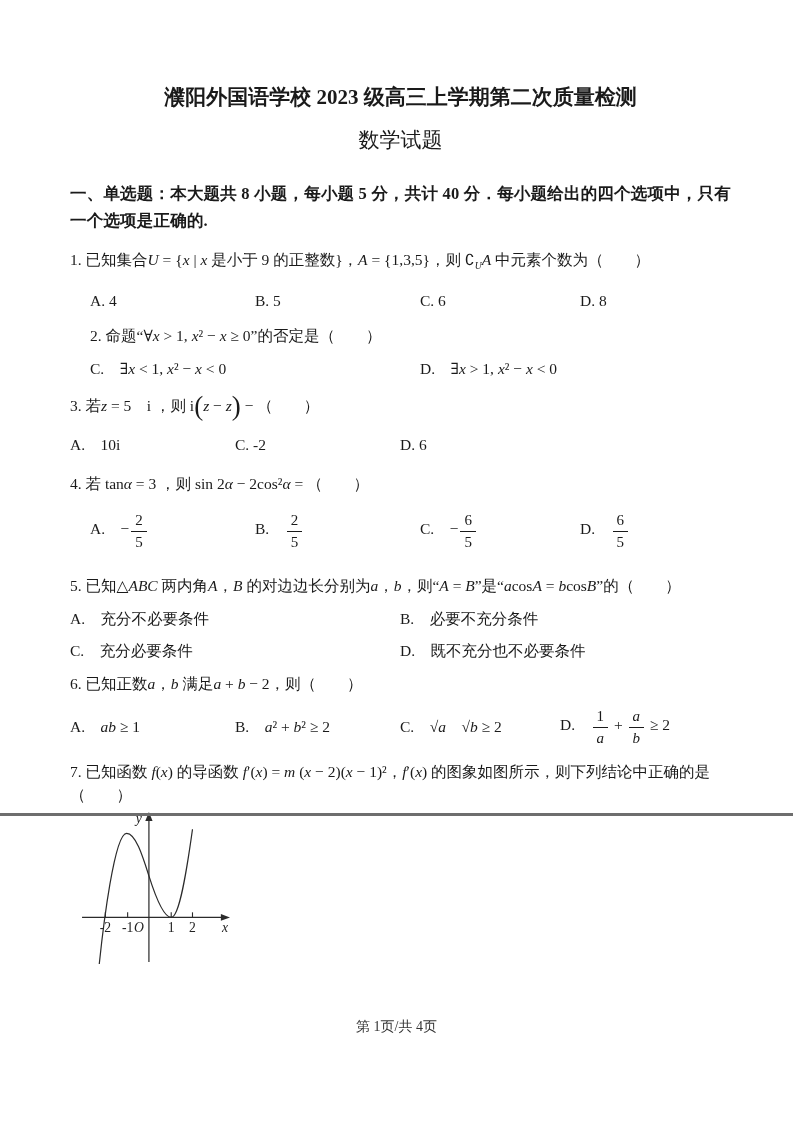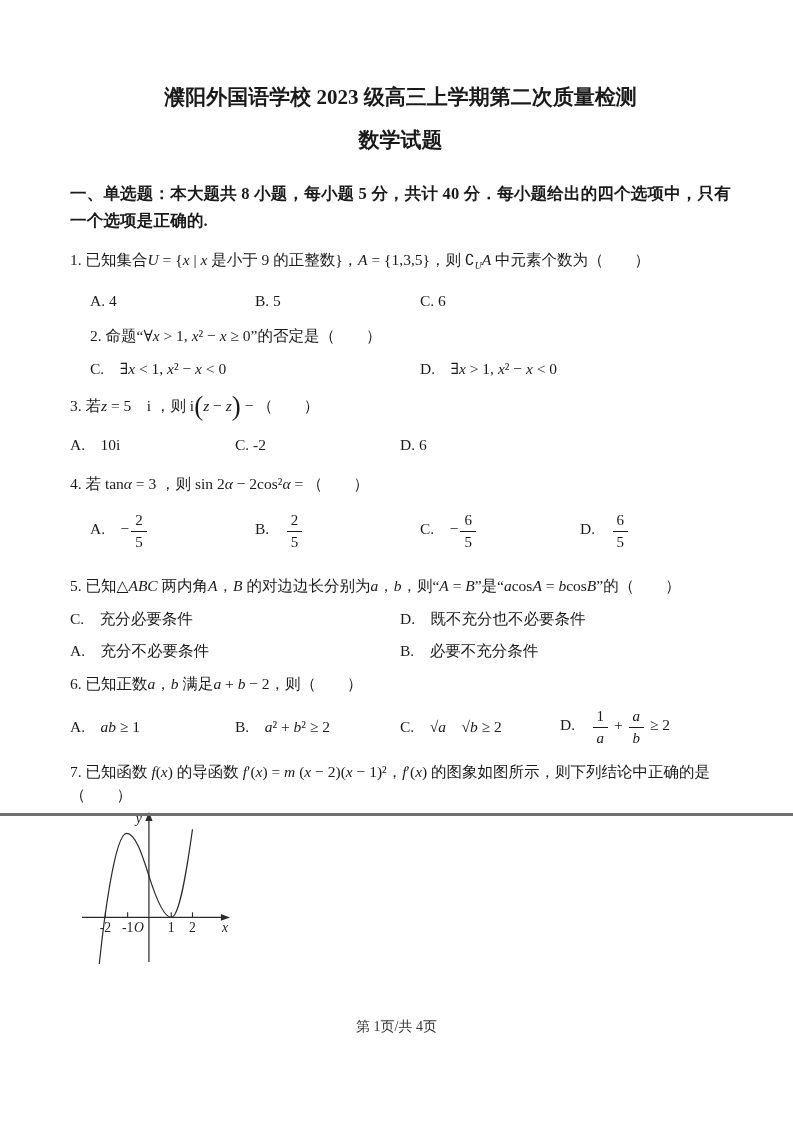--- a/index.html
+++ b/index.html
@@ -15,21 +15,21 @@
     width: 793px; height: 818px;
     padding: 84px 62px 0 70px;
     position: relative;
   }
   .title {
     font-size: 21px; font-weight: bold;
     text-align: center; line-height: 26px;
     margin: 0 0 17px 0;
   }
   .subtitle {
-    font-size: 21px; font-weight: bold;
+    font-size: 21px; font-weight: normal;
     text-align: center; line-height: 26px;
     margin: 0 0 27px 0;
   }
   .section {
     font-size: 16.5px; font-weight: bold;
     line-height: 27px; margin: 0;
     letter-spacing: 0.2px;
   }
   .stem {
     font-size: 15.5px; line-height: 24px;
@@ -94,20 +94,21 @@
   <div class="subtitle">数学试题</div>
 
   <p class="section">一、单选题：本大题共 8 小题，每小题 5 分，共计 40 分．每小题给出的四个选项中，只有一个选项是正确的.</p>
 
   <div class="q mt14">
     <p class="stem">1. 已知集合<i>U</i> = {<i>x</i> | <i>x</i> 是小于 9 的正整数}，<i>A</i> = {1,3,5}，则 ∁<sub><i>U</i></sub><i>A</i> 中元素个数为（　　）</p>
     <div class="row4 mt12">
       <span class="opt">A. 4</span>
       <span class="opt">B. 5</span>
       <span class="opt">C. 6</span>
+      <span class="opt">D. 8</span>
     </div>
   </div>
 
   <div class="q mt12">
     <p class="stem">2. 命题“∀<i>x</i> &gt; 1, <i>x</i>² − <i>x</i> ≥ 0”的否定是（　　）</p>
     <div class="row2 mt10">
       <span class="opt">C.　∃<i>x</i> &lt; 1, <i>x</i>² − <i>x</i> &lt; 0</span>
       <span class="opt">D.　∃<i>x</i> &gt; 1, <i>x</i>² − <i>x</i> &lt; 0</span>
     </div>
   </div>
@@ -127,26 +128,26 @@
       <span class="opt">A.　−<span class="fr"><span class="n">2</span><span class="d">5</span></span></span>
       <span class="opt">B.　<span class="fr"><span class="n">2</span><span class="d">5</span></span></span>
       <span class="opt">C.　−<span class="fr"><span class="n">6</span><span class="d">5</span></span></span>
       <span class="opt">D.　<span class="fr"><span class="n">6</span><span class="d">5</span></span></span>
     </div>
   </div>
 
   <div class="q mt20">
     <p class="stem">5. 已知△<i>ABC</i> 两内角<i>A</i>，<i>B</i> 的对边边长分别为<i>a</i>，<i>b</i>，则“<i>A</i> = <i>B</i>”是“<i>a</i>cos<i>A</i> = <i>b</i>cos<i>B</i>”的（　　）</p>
     <div class="row2 mt10">
+      <span class="opt">A.　充分不必要条件</span>
+      <span class="opt">B.　必要不充分条件</span>
+    </div>
+    <div class="row2 mt10">
       <span class="opt">C.　充分必要条件</span>
       <span class="opt">D.　既不充分也不必要条件</span>
-    </div>
-    <div class="row2 mt10">
-      <span class="opt">A.　充分不必要条件</span>
-      <span class="opt">B.　必要不充分条件</span>
     </div>
   </div>
 
   <div class="q mt10">
     <p class="stem">6. 已知正数<i>a</i>，<i>b</i> 满足<i>a</i> + <i>b</i> − 2，则（　　）</p>
     <div class="row4 mt8" style="height:46px;">
       <span class="opt">A.　<i>ab</i> ≥ 1</span>
       <span class="opt">B.　<i>a</i>² + <i>b</i>² ≥ 2</span>
       <span class="opt">C.　√<i>a</i>　√<i>b</i> ≥ 2</span>
       <span class="opt">D.　<span class="fr"><span class="n">1</span><span class="d"><i>a</i></span></span> + <span class="fr"><span class="n"><i>a</i></span><span class="d"><i>b</i></span></span> ≥ 2</span>

